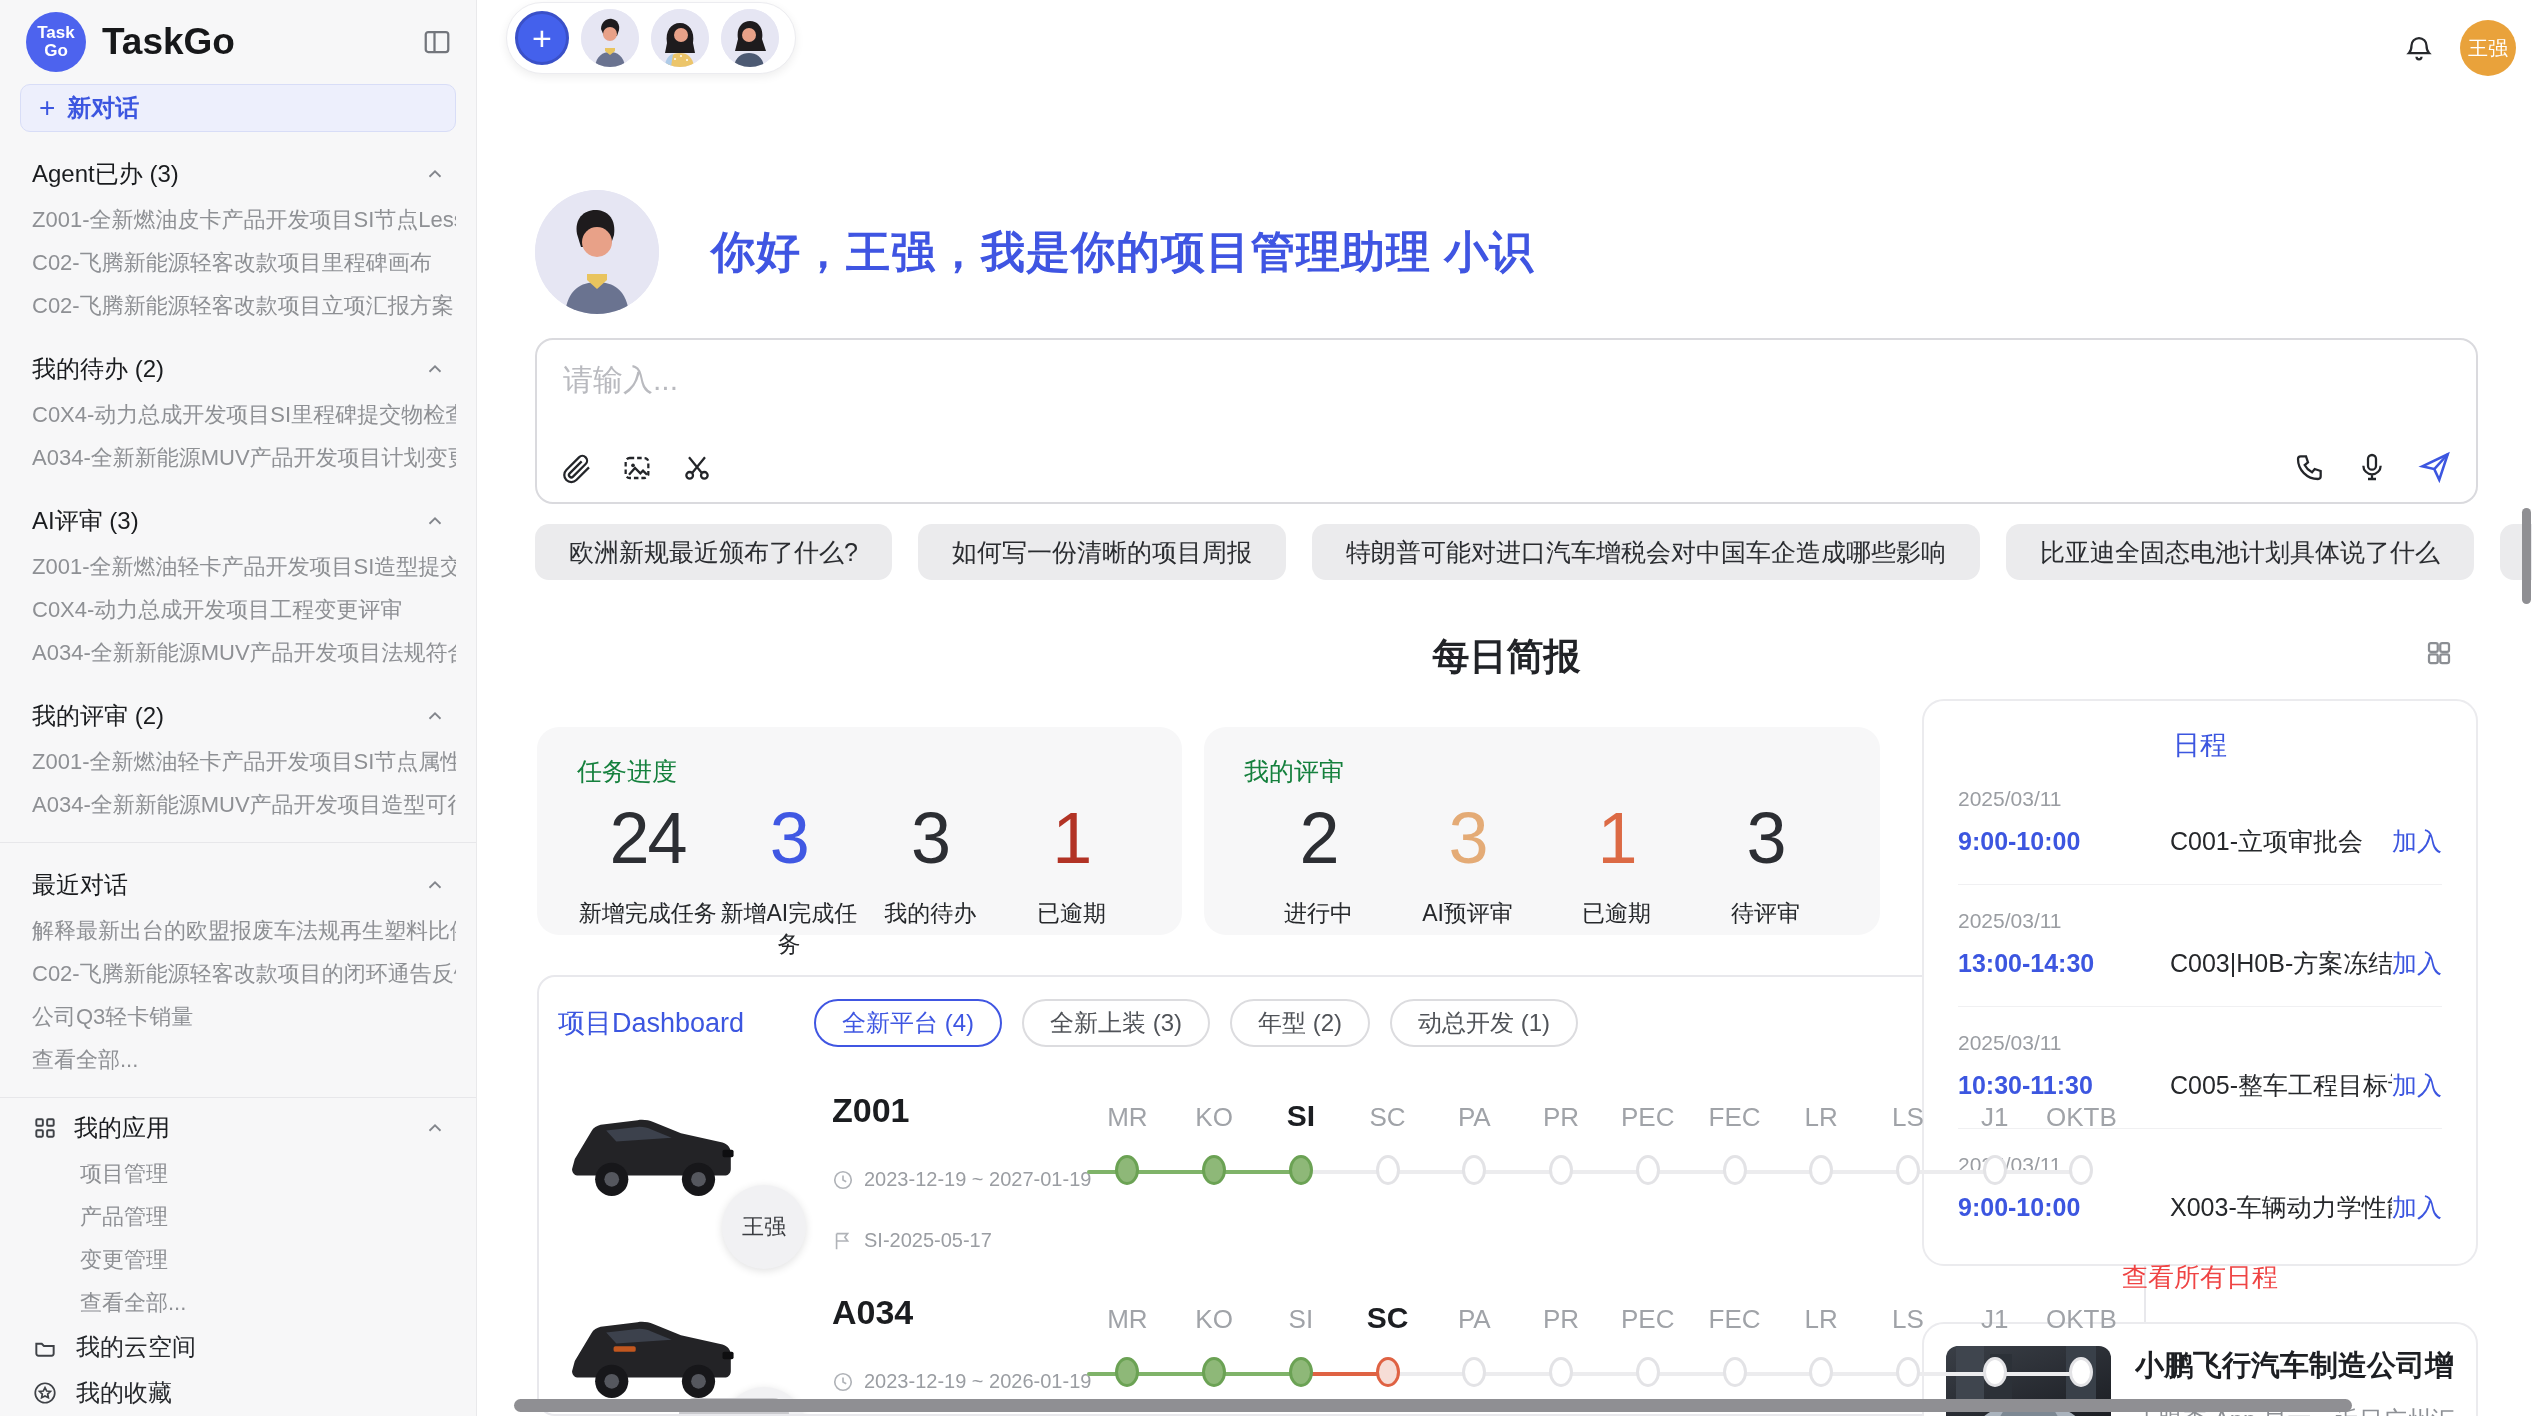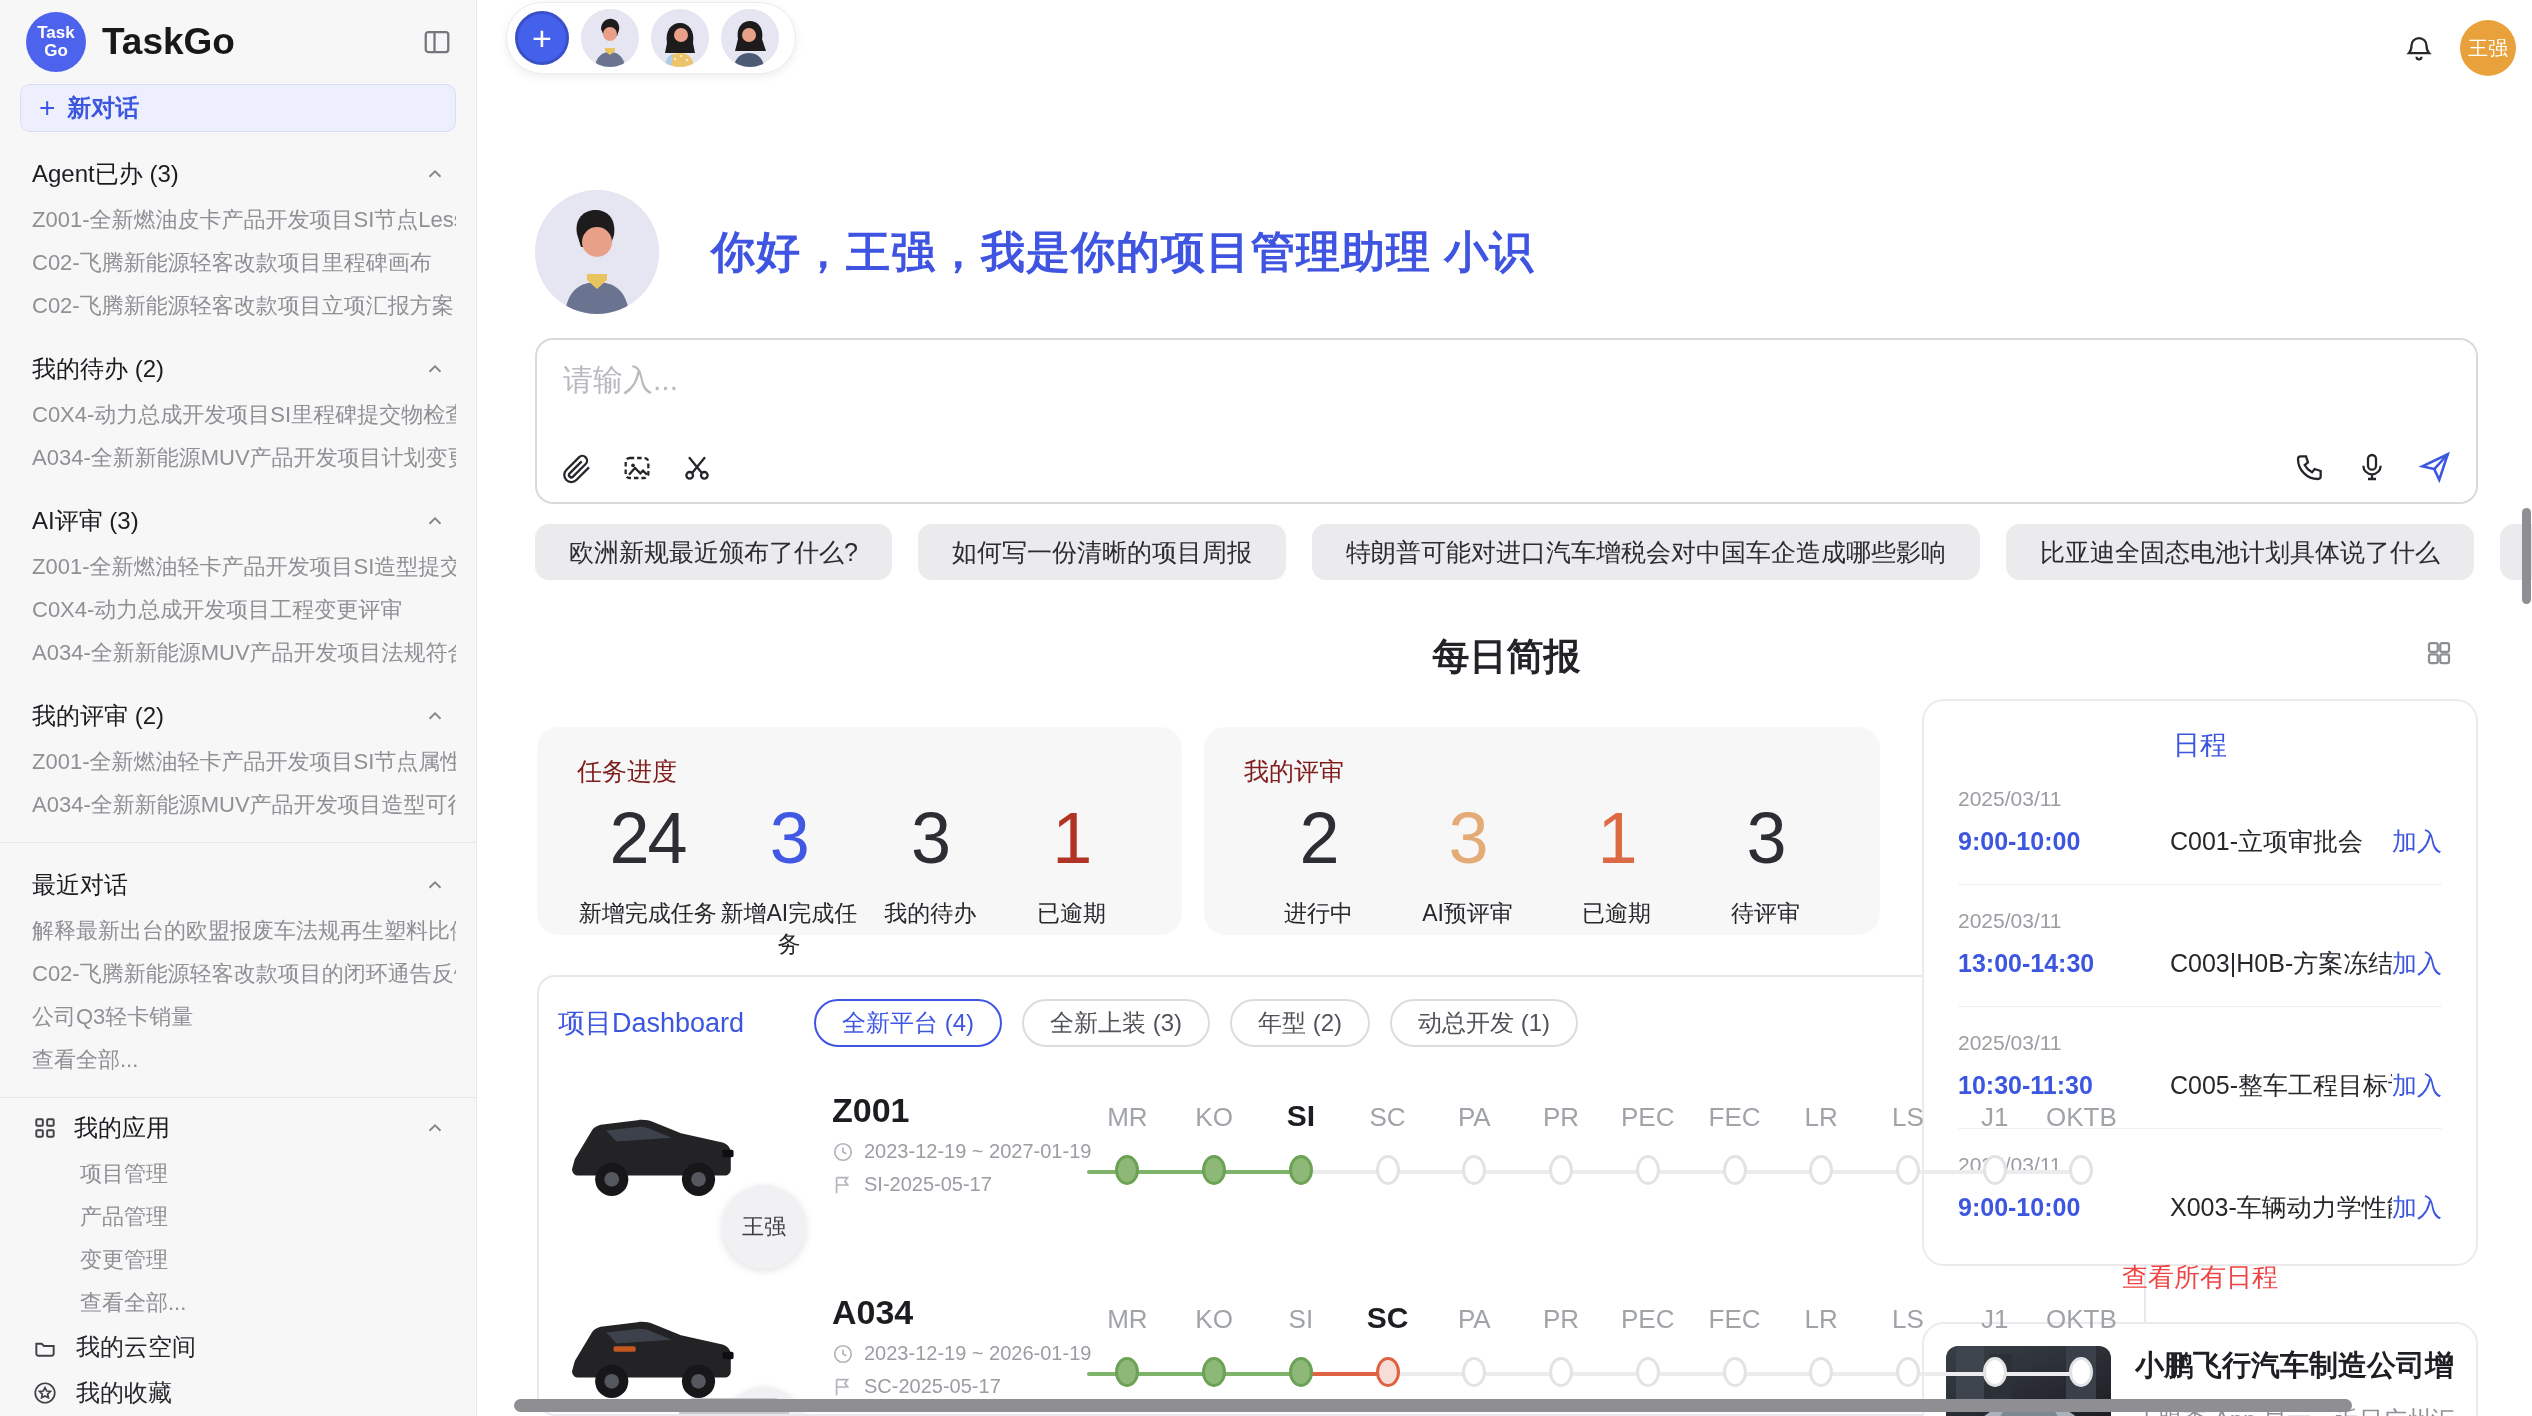--- a/index.html
+++ b/index.html
@@ -55,21 +55,21 @@
   .chips{position:absolute;left:535px;top:524px;width:1943px;display:flex;gap:26px;}
   .chip{height:56px;line-height:56px;padding:0 34px;border-radius:14px;background:#ebebed;
         font-size:25px;color:#2a2c30;white-space:nowrap;cursor:pointer;}
   
   .brief-row{position:absolute;left:535px;top:632px;width:1943px;text-align:center;}
   .brief-title{font-size:37px;font-weight:700;color:#212327;}
   .brief-grid{position:absolute;right:24px;top:6px;color:#8b8e93;cursor:pointer;}
   .stat-card{position:absolute;background:#f7f7f8;border-radius:22px;box-sizing:border-box;padding:28px 40px;}
   .card1{left:537px;top:727px;width:645px;height:208px;}
   .card2{left:1204px;top:727px;width:676px;height:208px;}
-  .card-title{font-size:25px;color:#7f1d1d;}
+  .card-title{font-size:25px;color:#15803d;}
   .stats{display:grid;grid-template-columns:repeat(4,1fr);margin-top:14px;}
   .stat{text-align:center;}
   .stat-val{font-size:72px;font-weight:500;letter-spacing:-2px;line-height:1;}
   .stat-val.dark{color:#2c2e33;} .stat-val.blue{color:#4058e3;} .stat-val.red{color:#b23325;}
   .stat-val.amber{color:#e4ab76;} .stat-val.orange{color:#dc6a45;}
   .stat-label{font-size:23px;color:#26282b;margin-top:24px;}
   
   .dash{position:absolute;left:537px;top:975px;width:1609px;height:441px;box-sizing:border-box;
         border:2px solid #e8e8ec;border-radius:18px;background:#fff;padding:22px 19px;overflow:hidden;}
   .dash-head{display:flex;align-items:center;gap:70px;}
@@ -78,21 +78,21 @@
   .tab{height:48px;line-height:44px;padding:0 26px;border-radius:26px;border:2px solid #dcdcdf;
        font-size:24px;color:#505358;box-sizing:border-box;cursor:pointer;background:#fff;white-space:nowrap;}
   .tab.active{border-color:#4056e2;color:#3e56e2;}
   .proj-row{position:relative;display:flex;margin-top:40px;height:168px;}
   .car-wrap{width:190px;position:relative;flex:none;}
   .owner-badge{position:absolute;right:-58px;bottom:-14px;width:84px;height:84px;border-radius:50%;
                background:#f1f1f3;box-shadow:0 2px 8px rgba(0,0,0,.12);display:flex;align-items:center;
                justify-content:center;font-size:22px;color:#3a3c40;}
   .proj-info{margin-left:84px;width:246px;flex:none;}
   .proj-code{font-size:34px;font-weight:700;color:#1b1d20;margin-top:4px;}
-  .proj-meta{display:flex;align-items:center;gap:10px;margin-top:10px;font-size:20px;color:#9a9da2;white-space:nowrap;}
+  .proj-meta{display:flex;align-items:center;gap:10px;margin-top:38px;font-size:20px;color:#9a9da2;white-space:nowrap;}
   .proj-meta .micon{color:#b0b3b8;}
   .timeline{flex:1;position:relative;margin-left:6px;padding-top:6px;}
   .ms-row{display:flex;position:relative;z-index:2;}
   .ms-col{width:8.333%;display:flex;flex-direction:column;align-items:center;}
   .ms-label{font-size:26px;color:#a0a3a8;height:40px;display:flex;align-items:flex-end;}
   .ms-col.active .ms-label{color:#1c1e22;font-weight:700;font-size:30px;}
   .ms-dot{width:24px;height:30px;border-radius:50%;background:#fff;border:3px solid #e3e3e6;
           margin-top:22px;box-sizing:border-box;}
   .ms-col.done .ms-dot{background:#8eb878;border-color:#6ba254;}
   .ms-col.overdue .ms-dot{background:#f6ddd6;border-color:#df6243;}

